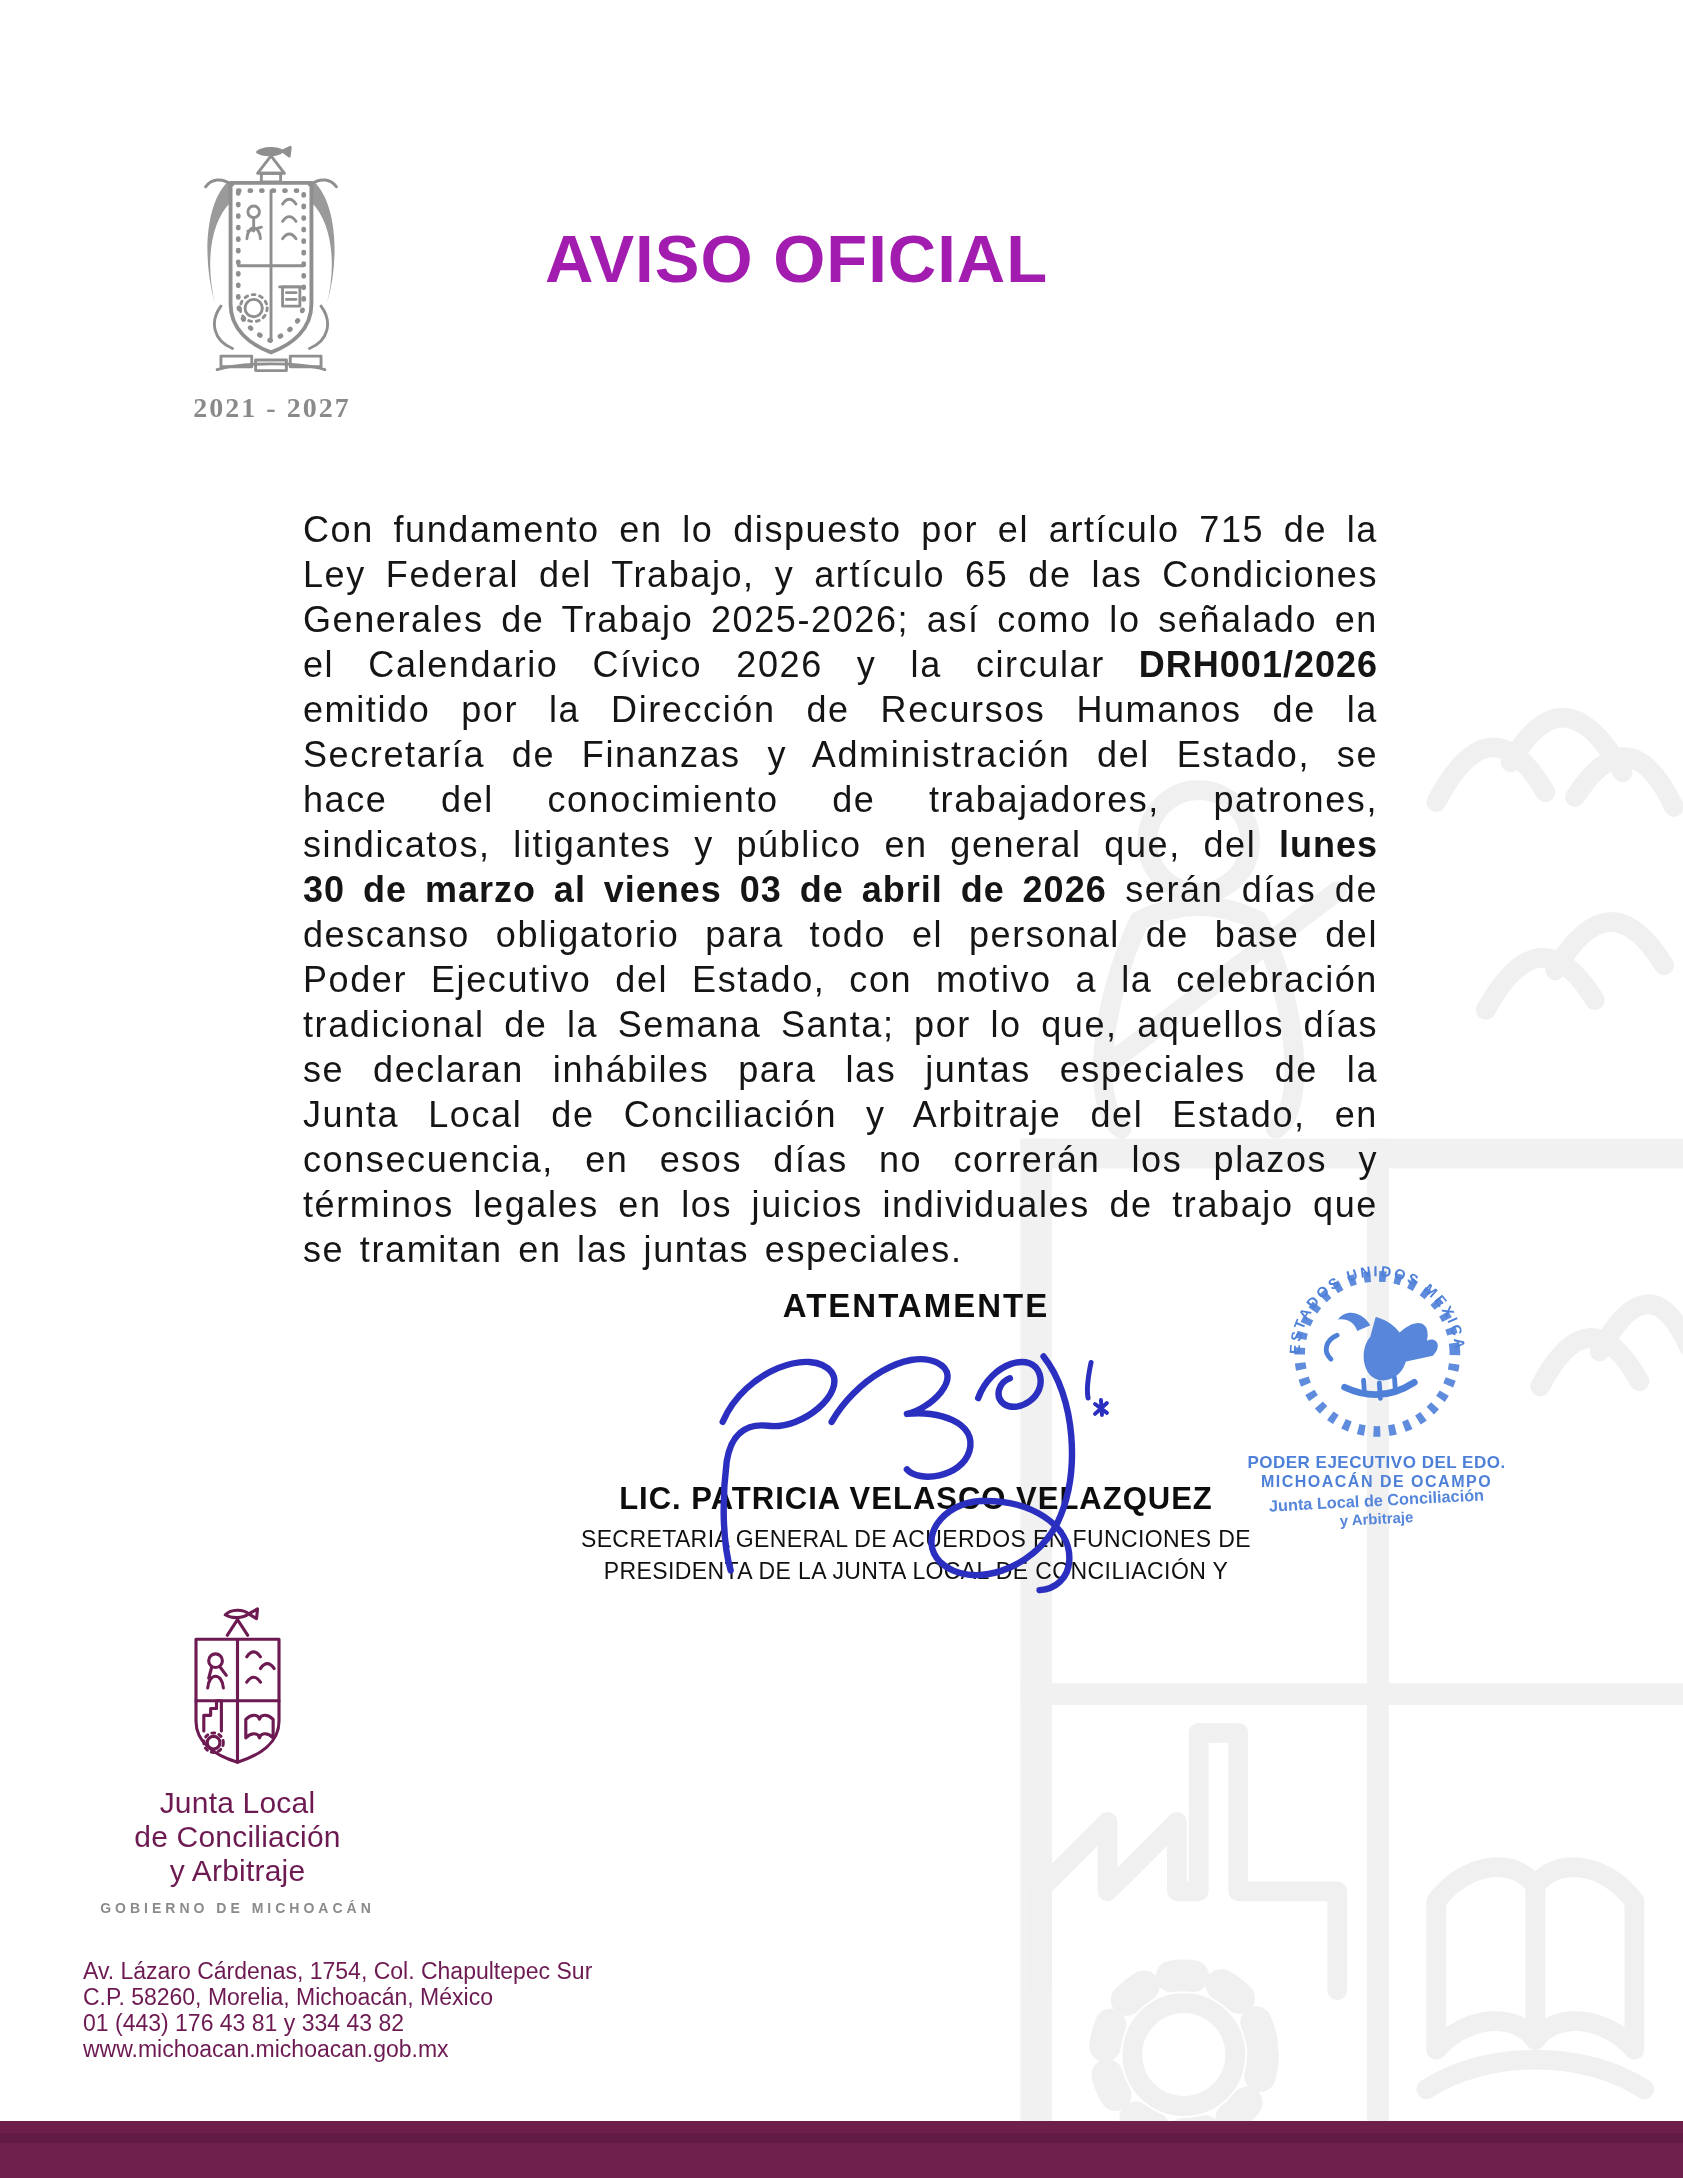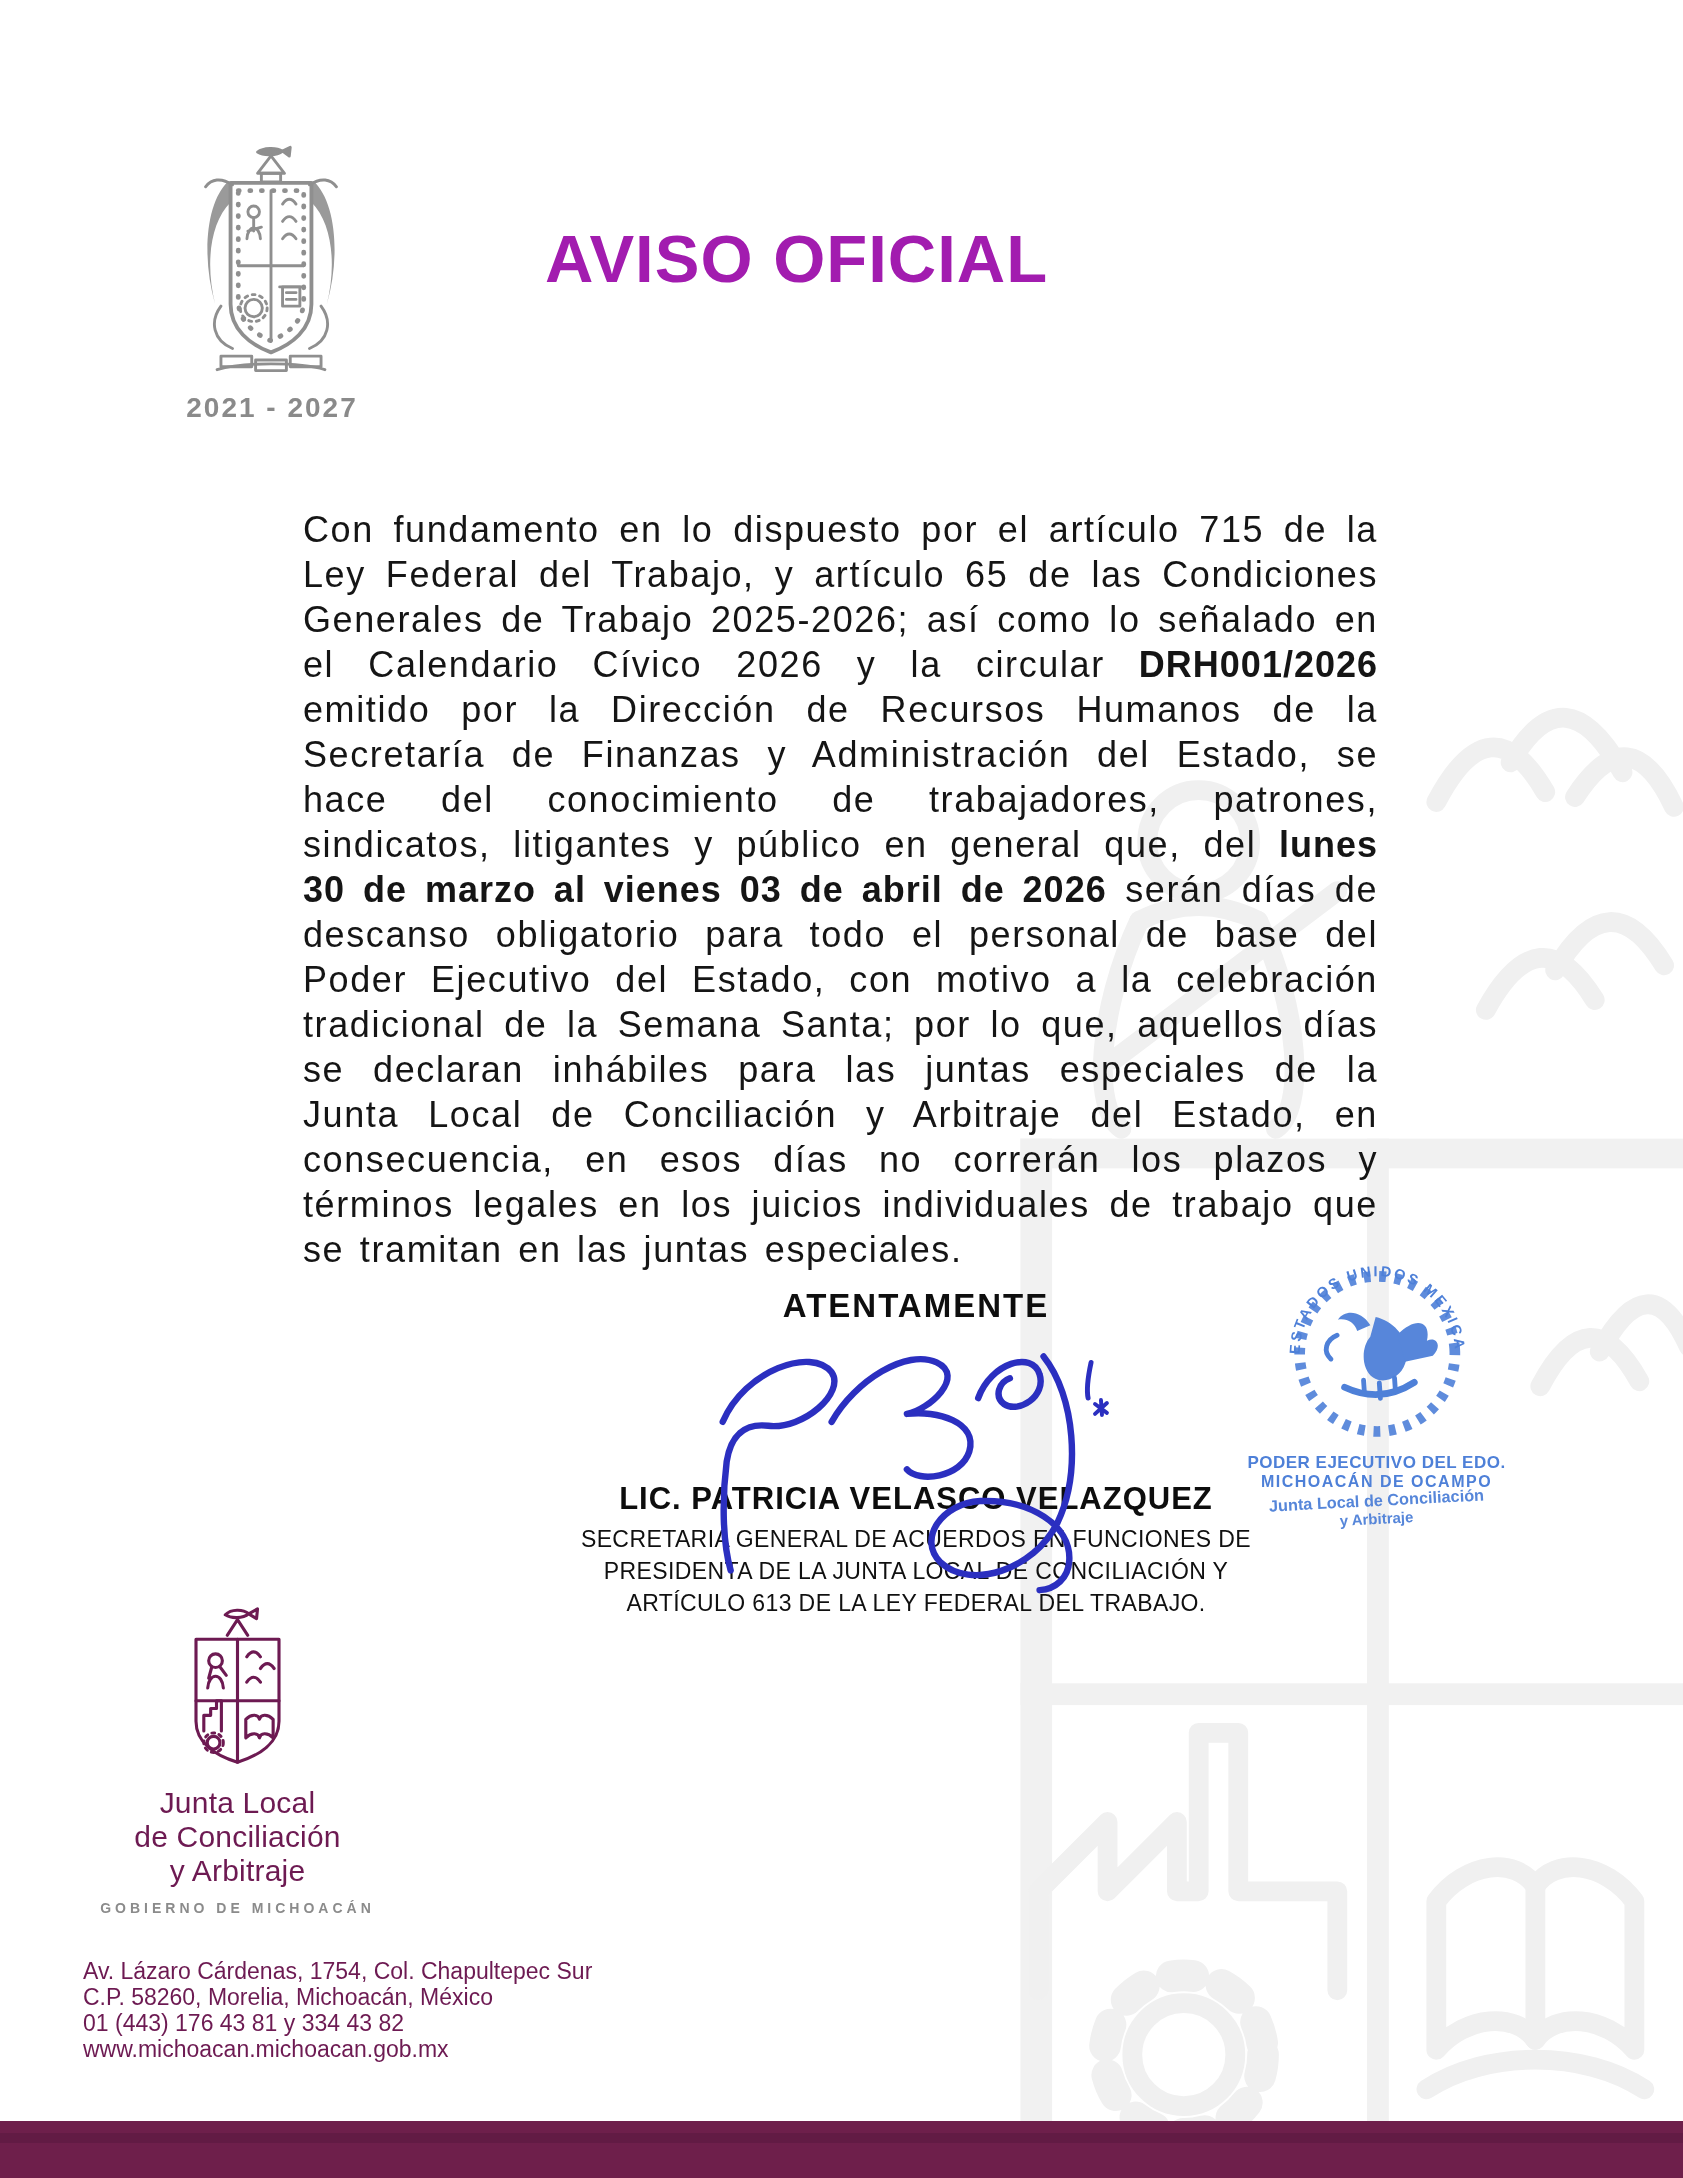--- a/index.html
+++ b/index.html
@@ -7,21 +7,21 @@
     position:relative; width:1683px; height:2178px; background:#ffffff; overflow:hidden;
     font-family:"Liberation Sans","DejaVu Sans",sans-serif; color:#161616;
   }
   .layer{position:absolute;}
   
   .watermark{left:644px; top:594px; width:1040px; height:1530px; z-index:0;}
   
   .coat{left:194px; top:139px; width:154px; height:238px; z-index:1;}
   .term{
     left:158px; top:392px; width:228px; text-align:center; z-index:1;
-    font-size:28px; font-weight:bold; color:#8a8a8a; letter-spacing:2px;
+    font-size:28px; font-weight:bold; color:#8a8a8a; letter-spacing:2px;font-family:Liberation Serif, serif;
   }
   
   .title{
     left:545px; top:220px; width:614px; margin:0; z-index:1;
     font-size:67px; font-weight:bold; letter-spacing:1px; color:#a21caf;
     white-space:nowrap;
   }
   
   .body-text{
     left:303px; top:471px; width:1075px; z-index:1;
@@ -130,21 +130,20 @@
 
   <p class="layer body-text"><span>Con fundamento en lo dispuesto por el artículo 715 de la Ley Federal del Trabajo, y artículo 65 de las Condiciones Generales de Trabajo 2025-2026; así como lo señalado en el Calendario Cívico 2026 y la circular </span><b>DRH001/2026</b><span> emitido por la Dirección de Recursos Humanos de la Secretaría de Finanzas y Administración del Estado, se hace del conocimiento de trabajadores, patrones, sindicatos, litigantes y público en general que, del </span><b>lunes 30 de marzo al vienes 03 de abril de 2026</b><span> serán días de descanso obligatorio para todo el personal de base del Poder Ejecutivo del Estado, con motivo a la celebración tradicional de la Semana Santa; por lo que, aquellos días se declaran inhábiles para las juntas especiales de la Junta Local de Conciliación y Arbitraje del Estado, en consecuencia, en esos días no correrán los plazos y términos legales en los juicios individuales de trabajo que se tramitan en las juntas especiales.</span></p>
 
 
   <div class="layer sigblock">
     <div class="closing">ATENTAMENTE</div>
     <div class="signer-name">LIC. PATRICIA VELASCO VELAZQUEZ</div>
     <div class="role">
       <div>SECRETARIA GENERAL DE ACUERDOS EN FUNCIONES DE</div>
       <div>PRESIDENTA DE LA JUNTA LOCAL DE CONCILIACIÓN Y</div>
-      <div>ARTÍCULO 613 DE LA LEY FEDERAL DEL TRABAJO.</div>
     </div>
   </div>
 
   <svg class="layer signature" viewBox="0 0 436 304" aria-hidden="true">
     <g fill="none" stroke="#2b2fc0" stroke-width="6.5" stroke-linecap="round" stroke-linejoin="round">
       <path d="M42,118 C64,66 132,42 152,68 C166,88 124,126 88,122 C64,119 50,132 46,158 C41,198 42,240 50,268"></path>
       <path d="M152,118 C176,76 228,44 258,58 C288,72 250,106 228,110 C258,106 300,118 291,148 C283,174 240,180 228,166"></path>
       <path d="M300,94 C313,58 355,46 362,70 C369,92 341,110 326,100 C316,92 321,78 332,74"></path>
       <path d="M366,52 C398,92 404,170 380,220 C356,268 292,288 262,260 C238,236 264,200 302,198 C352,196 394,222 392,258 C391,276 378,287 362,288"></path>
       <path d="M414,58 C411,72 409,84 411,94" stroke-width="5"></path>

